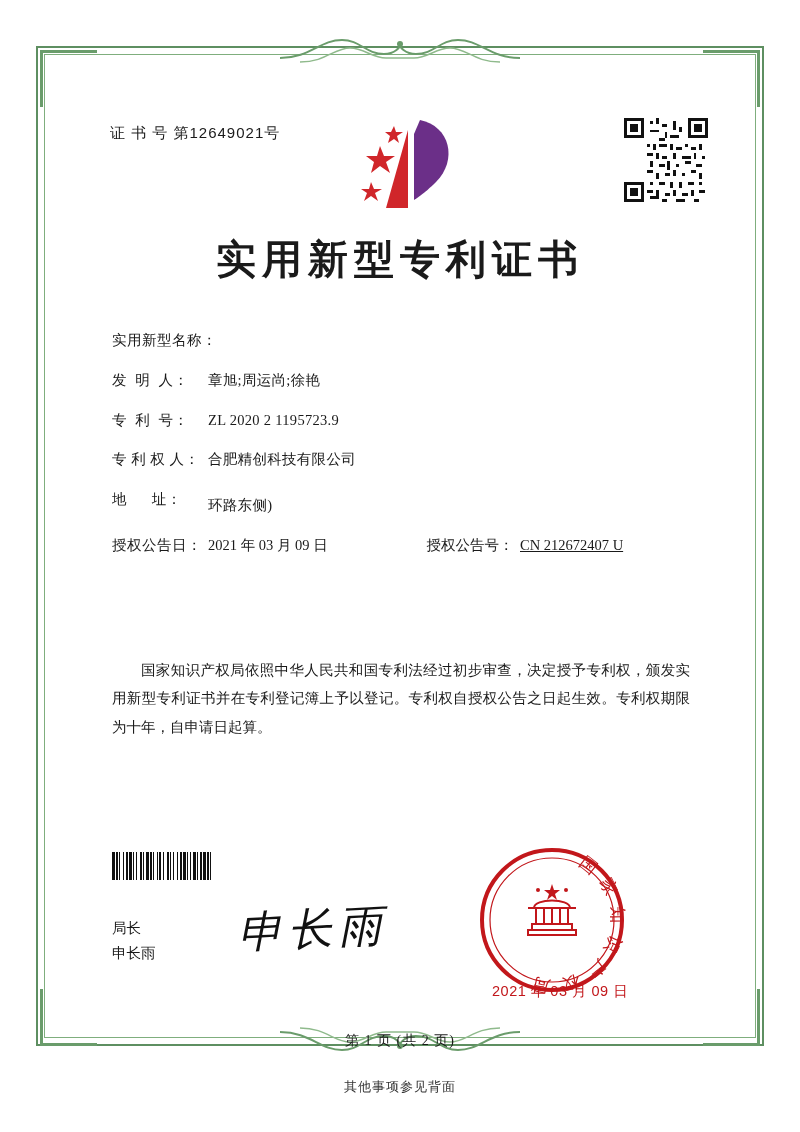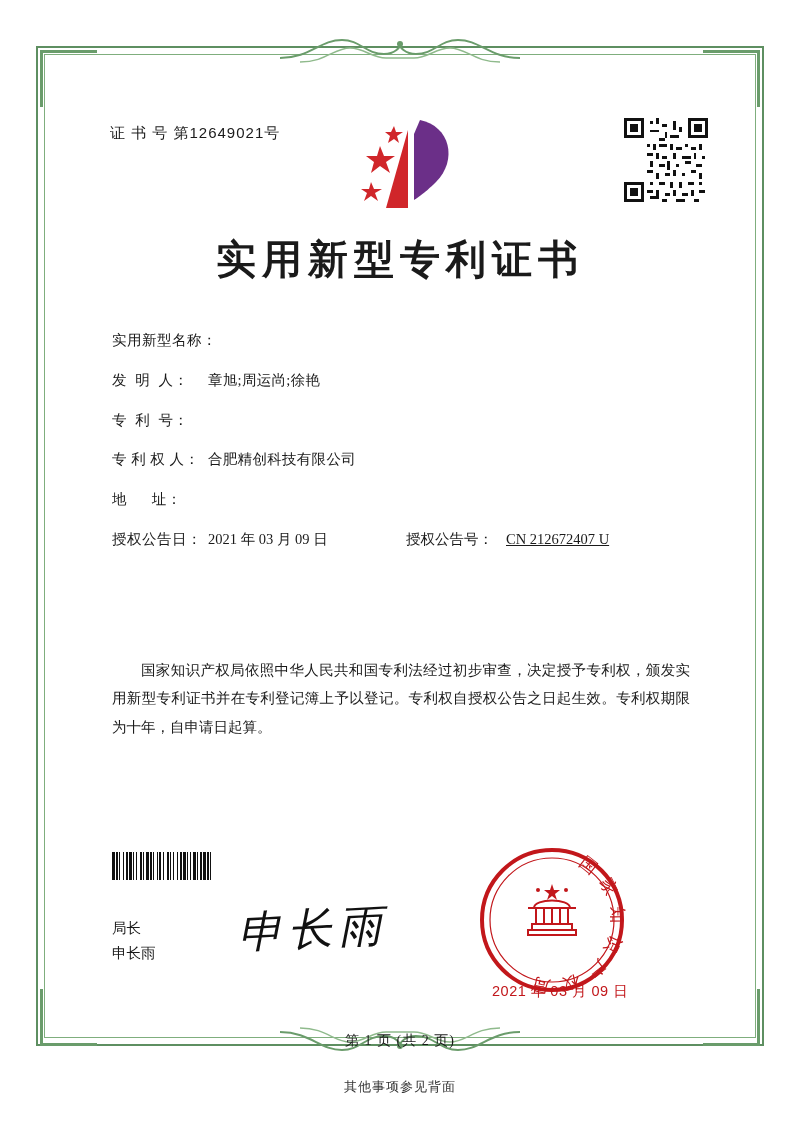--- a/index.html
+++ b/index.html
@@ -127,22 +127,23 @@
   .row .value {
     flex: 1 1 auto;
     letter-spacing: 0.3px;
   }
   .row.two-col {
     justify-content: flex-start;
   }
   .row .label2 {
     width: 100px;
     flex: 0 0 100px;
-    margin-left: 48px;
+    margin-left: 62px;
     white-space: pre;
+    text-align: center;
   }
   .value .line2 {
     display: block;
     margin-top: 6px;
   }
 
   
   .paragraphs {
     position: absolute;
     left: 112px;
@@ -344,28 +345,30 @@
 <div class="fields">
   <div class="row">
     <div class="label">实用新型名称：</div>
   </div>
   <div class="row">
     <div class="label">发  明  人：</div>
     <div class="value">章旭;周运尚;徐艳</div>
   </div>
   <div class="row">
     <div class="label">专  利  号：</div>
+    <div class="value">ZL 2020 2 1195723.9</div>
   </div>
   <div class="row">
     <div class="label">专 利 权 人：</div>
     <div class="value">合肥精创科技有限公司</div>
   </div>
   <div class="row">
     <div class="label">地      址：</div>
     <div class="value">
+      <span class="line2">环路东侧)</span>
     </div>
   </div>
   <div class="row two-col">
     <div class="label">授权公告日：</div>
     <div style="flex:0 0 150px;">2021 年 03 月 09 日</div>
     <div class="label2">授权公告号：</div>
     <div style="flex:1 1 auto;text-decoration:underline;">CN 212672407 U</div>
   </div>
 </div>
 

